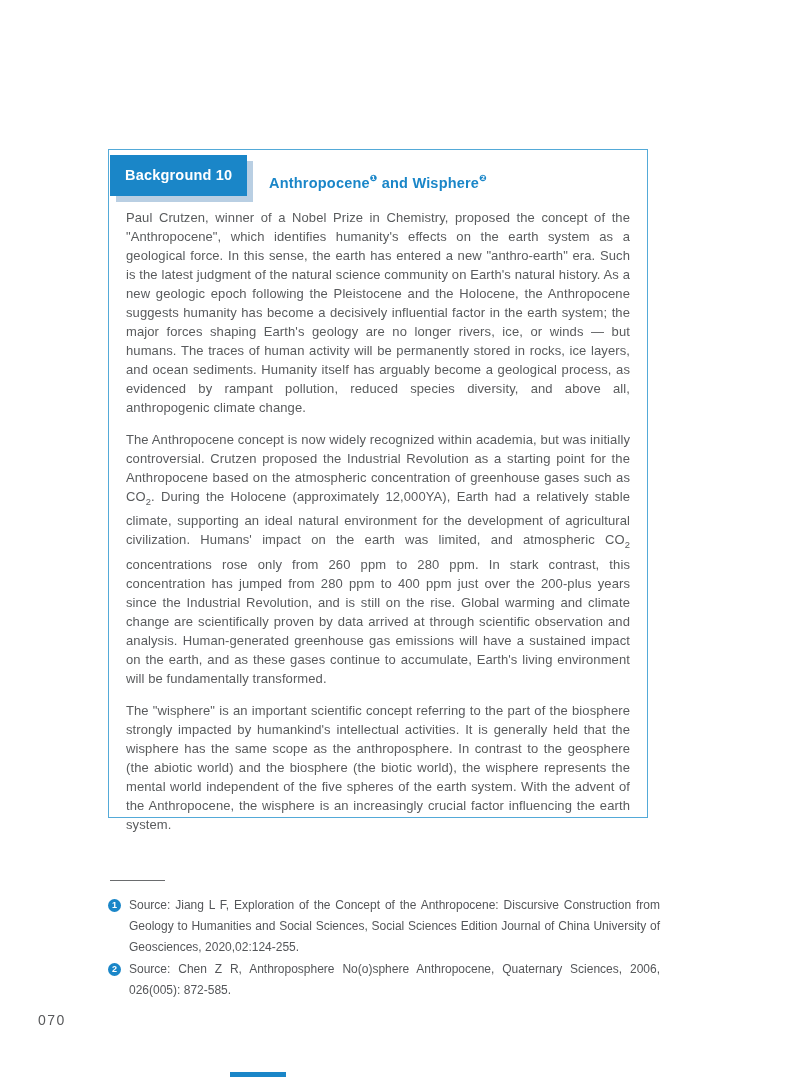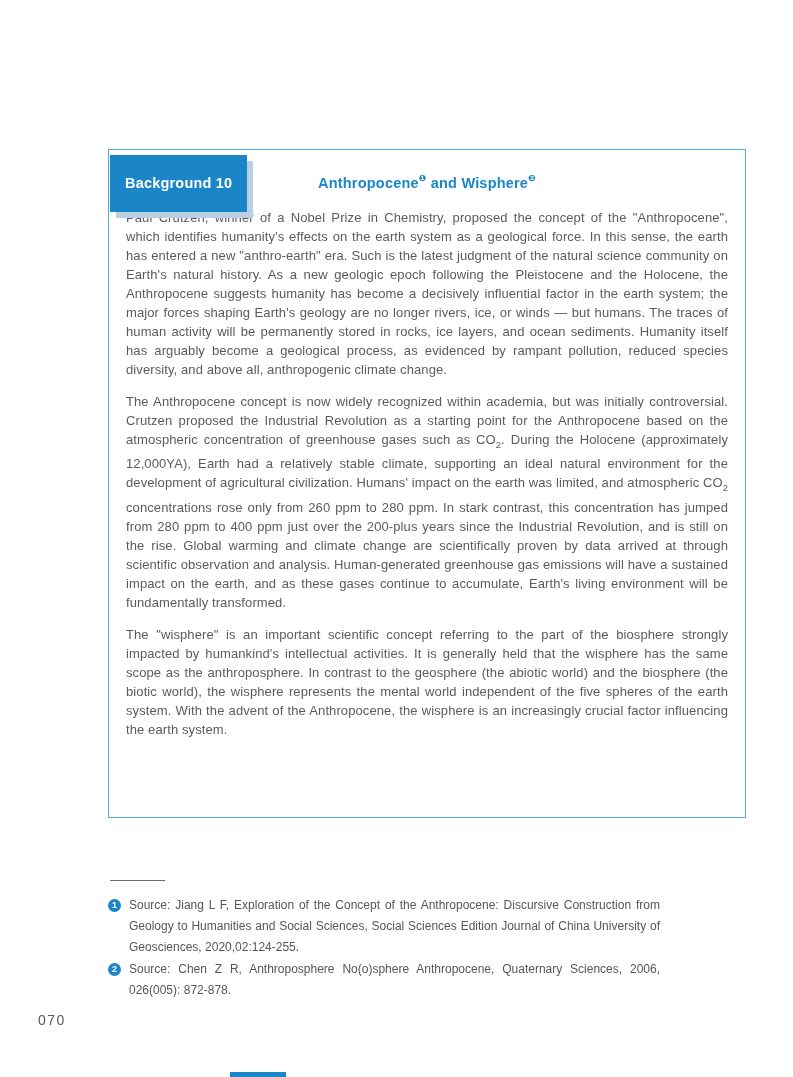--- a/index.html
+++ b/index.html
@@ -9,32 +9,32 @@
     font-family: "Liberation Sans", "DejaVu Sans", sans-serif;
     position: relative;
     overflow: hidden;
   }
   .page { position: absolute; inset: 0; }
 
   
   .bg-box {
     position: absolute;
     left: 108px; top: 149px;
-    width: 638px; height: 669px;
+    width: 540px; height: 669px;
     border: 1px solid #54aad8;
     box-sizing: border-box;
     background: #ffffff;
   }
 
   
   .bg-tab {
     position: absolute;
     left: 110px; top: 155px;
     height: 33px;
-    padding: 12px 15px;
+    padding: 4px 15px;
     background: #1a86c8;
     box-shadow: 6px 6px 0 0 #b9cfe3;
     color: #ffffff;
     font-size: 14.5px;
     font-weight: bold;
     line-height: 33px;
     letter-spacing: 0.2px;
     z-index: 2;
   }
 
@@ -129,21 +129,21 @@
   <div class="footnotes">
     <div class="fn-rule"></div>
 
     <div class="fn-item">
       <span class="fn-badge">1</span>
       <span class="fn-text">Source: Jiang L F, Exploration of the Concept of the Anthropocene: Discursive Construction from Geology to Humanities and Social Sciences, Social Sciences Edition Journal of China University of Geosciences, 2020,02:124-255.</span>
     </div>
 
     <div class="fn-item">
       <span class="fn-badge">2</span>
-      <span class="fn-text">Source: Chen Z R, Anthroposphere No(o)sphere Anthropocene, Quaternary Sciences, 2006, 026(005): 872-878.</span>
+      <span class="fn-text">Source: Chen Z R, Anthroposphere No(o)sphere Anthropocene, Quaternary Sciences, 2006, 026(005): 872-585.</span>
     </div>
   </div>
 
   <div class="page-number">070</div>
 
   <div class="bottom-edge-bar"></div>
 
 </div>
 
 </body></html>

